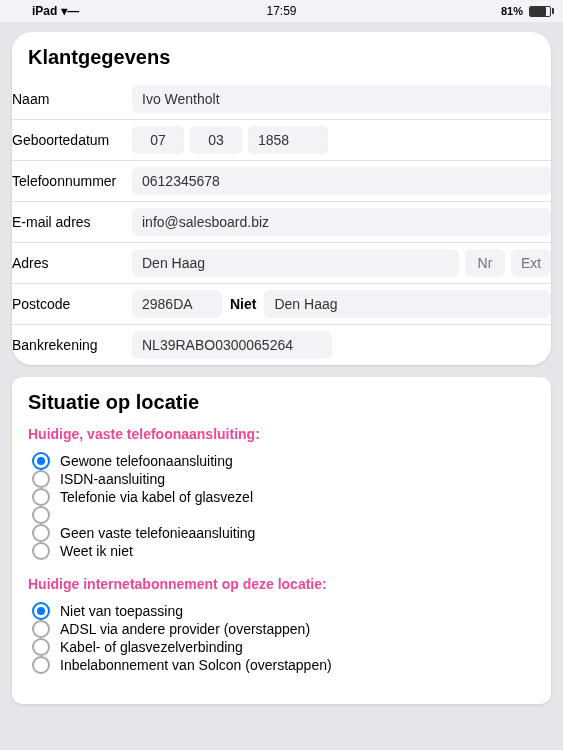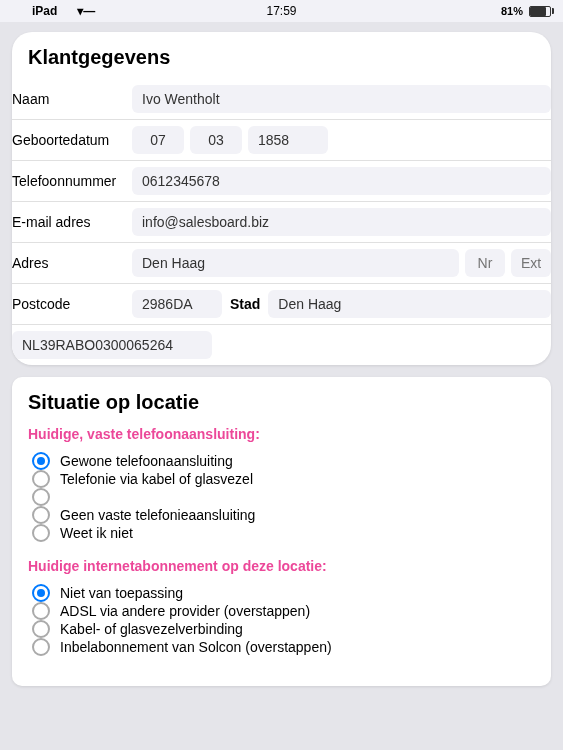--- a/index.html
+++ b/index.html
@@ -21,21 +21,21 @@
       align-items: center;
       padding: 4px 12px;
       height: 22px;
       font-size: 12px;
       font-weight: 600;
     }
 
     .status-left {
       display: flex;
       align-items: flex-start;
-      gap: 20px;
+      gap: 4px;
       padding-left: 20px;
     }
 
     .status-center {
       position: absolute;
       left: 50%;
       transform: translateX(-50%);
       font-size: 12px;
       font-weight: 500;
     }
@@ -287,43 +287,48 @@
         <input class="input-box address-main" type="text" value="Den Haag" style="">
         <input class="input-box address-sm" type="text" placeholder="Nr" style="">
         <input class="input-box address-sm" type="text" placeholder="Ext" style="">
       </div>
     </div>
 
     <div class="form-row">
       <span class="form-label">Postcode</span>
       <div class="postcode-group">
         <input class="input-box" style="width: 90px;" type="text" value="2986DA">
-        <span class="stad-label">Stad</span>
+        <span class="stad-label">Niet</span>
         <input class="input-box" style="flex: 1 1 0%;" type="text" value="Den Haag">
       </div>
     </div>
 
     <div class="form-row">
+      <span class="form-label">Bankrekening</span>
       <input class="input-box" style="width: 200px;" type="text" value="NL39RABO0300065264">
     </div>
   </div>
 
   <div class="situatie-card">
     <div class="situatie-title">Situatie op locatie</div>
 
     <div class="section-title">Huidige, vaste telefoonaansluiting:</div>
     <div class="radio-group">
       <div class="radio-item">
         <div class="radio-circle selected">
             <div></div>
           </div>
         <span>Gewone telefoonaansluiting</span>
       </div>
       <div class="radio-item">
         <div class="radio-circle"></div>
+        <span>ISDN-aansluiting</span>
+      </div>
+      <div class="radio-item">
+        <div class="radio-circle"></div>
         <span>Telefonie via kabel of glasvezel</span>
       </div>
       <div class="radio-item">
         <div class="radio-circle"></div>
       </div>
       <div class="radio-item">
         <div class="radio-circle"></div>
         <span>Geen vaste telefonieaansluiting</span>
       </div>
       <div class="radio-item">

